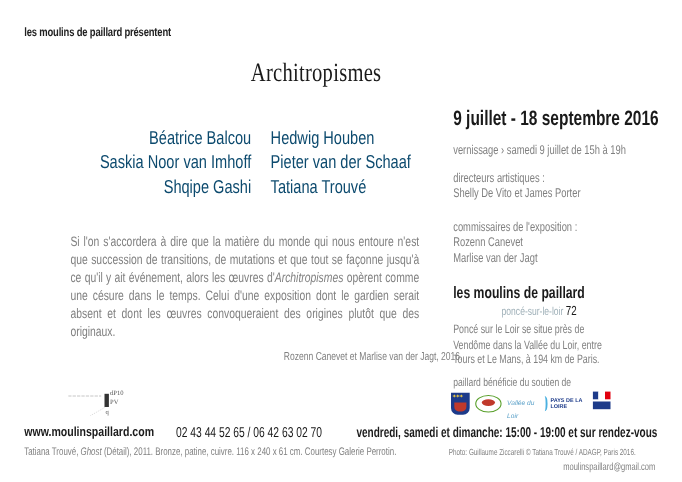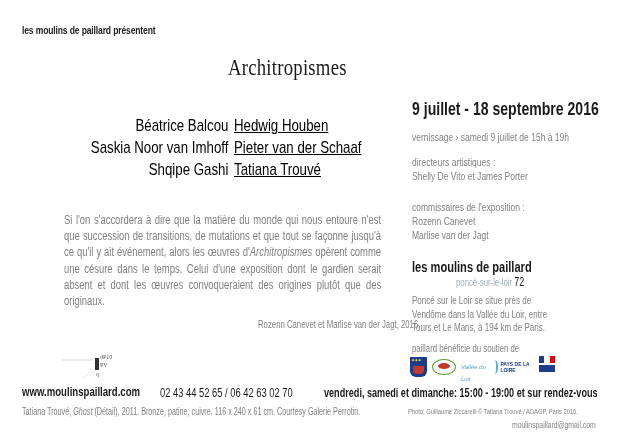--- a/index.html
+++ b/index.html
@@ -3,24 +3,24 @@
 <meta charset="utf-8">
 <style>
   html, body { margin:0; padding:0; background:#ffffff; }
   body { width:620px; height:438px; position:relative; overflow:hidden;
          font-family:"Liberation Sans Narrow","Liberation Sans", sans-serif; color:#222; }
   .abs { position:absolute; white-space:nowrap; }
   .presenter { left:22px; top:24px; font-size:11px; color:#222; font-weight:bold; letter-spacing:-0.2px;
                transform:scaleX(0.78); transform-origin:left top; }
   .title { left:228px; top:54px; font-family:"Liberation Serif", serif; font-size:24px; color:#1a1a1a;
            transform:scaleX(0.78); transform-origin:left top; letter-spacing:0.3px; }
-  .artists { top:115px; font-size:17px; color:#000000; line-height:22px; }
+  .artists { top:115px; font-size:17px; color:#0c4a6e; line-height:22px; }
   .artists-left { right:392px; text-align:right; }
   .artists-left div { transform:scaleX(0.78); transform-origin:right top; }
-  .artists-right { left:234px;text-decoration:underline; }
+  .artists-right { left:246px; }
   .artists-right div { transform:scaleX(0.78); transform-origin:left top; }
   .dates { left:412px; top:98px; font-size:19px; font-weight:bold; color:#1a1a1a;
            transform:scaleX(0.74); transform-origin:left top; }
   .info { left:412px; font-size:11.5px; color:#808080; line-height:14px;
           transform:scaleX(0.74); transform-origin:left top; }
   .moulins { left:412px; top:258px; font-size:15px; font-weight:bold; color:#1a1a1a;
              transform:scaleX(0.74); transform-origin:left top; }
   .ponce-tag { left:456px; top:275px; font-size:10.5px; color:#9fb0b8;
                transform:scaleX(0.74); transform-origin:left top; }
   .ponce-tag .num { color:#1a1a1a; font-size:12px; }

